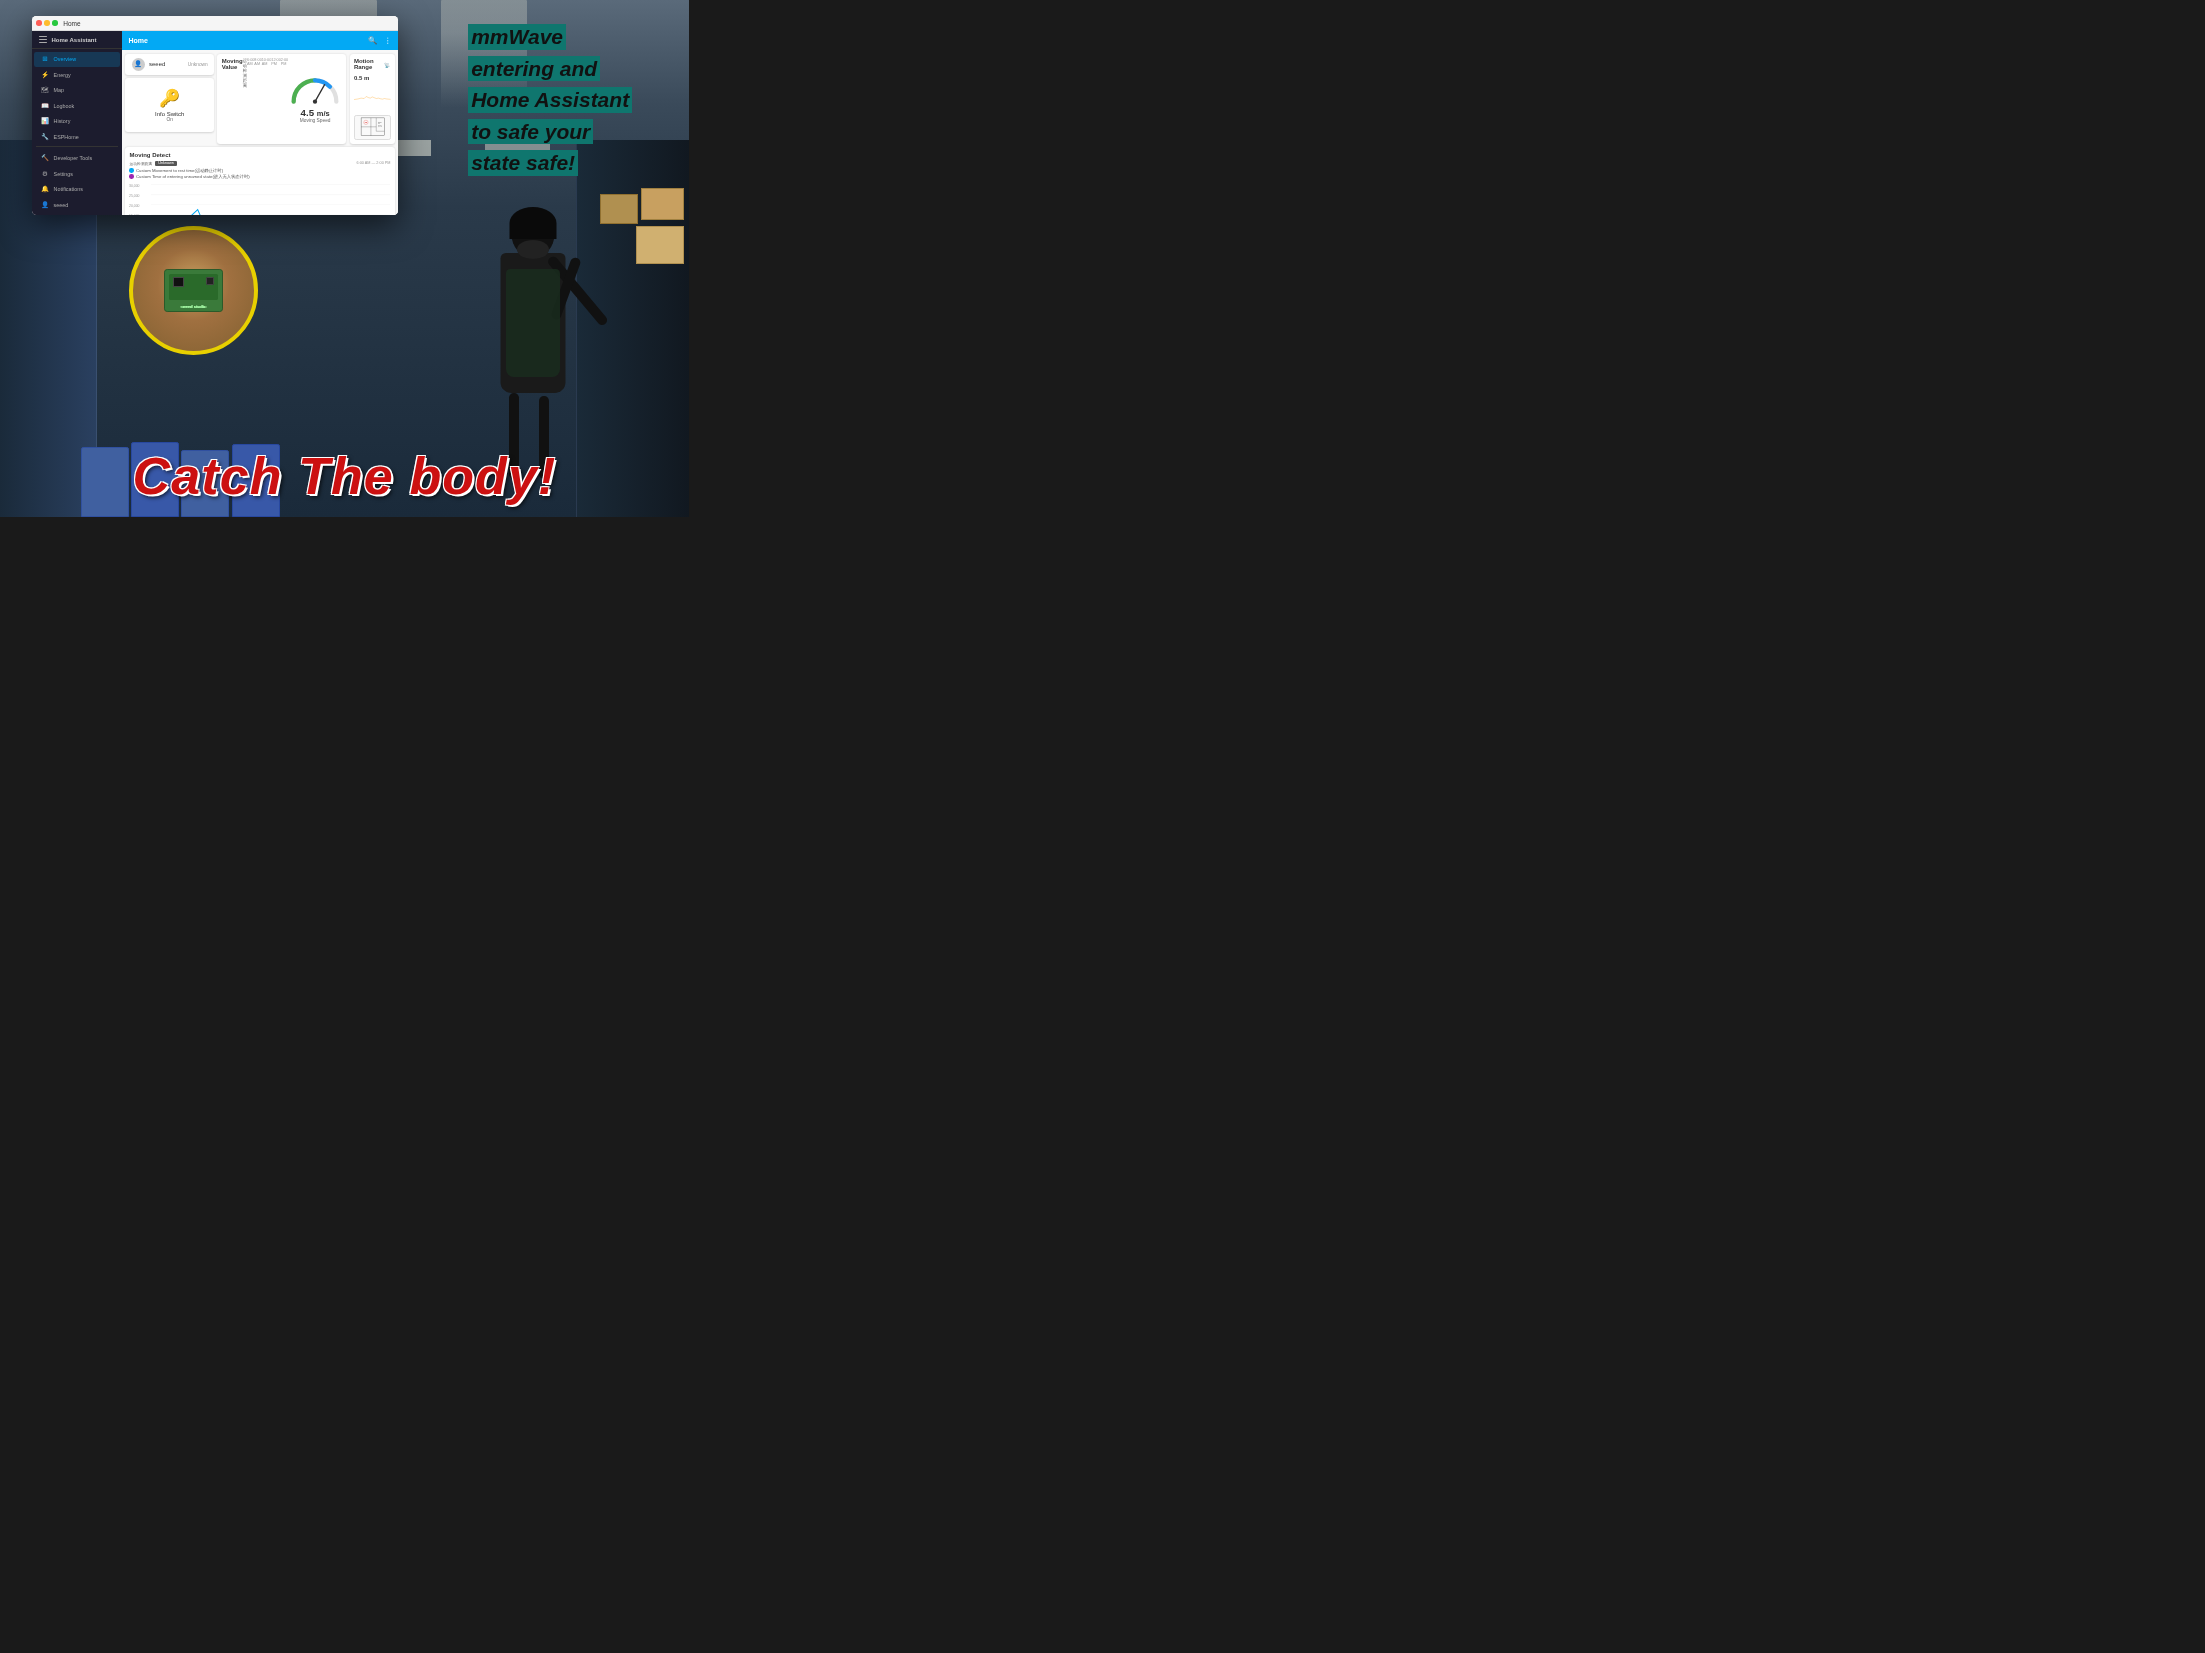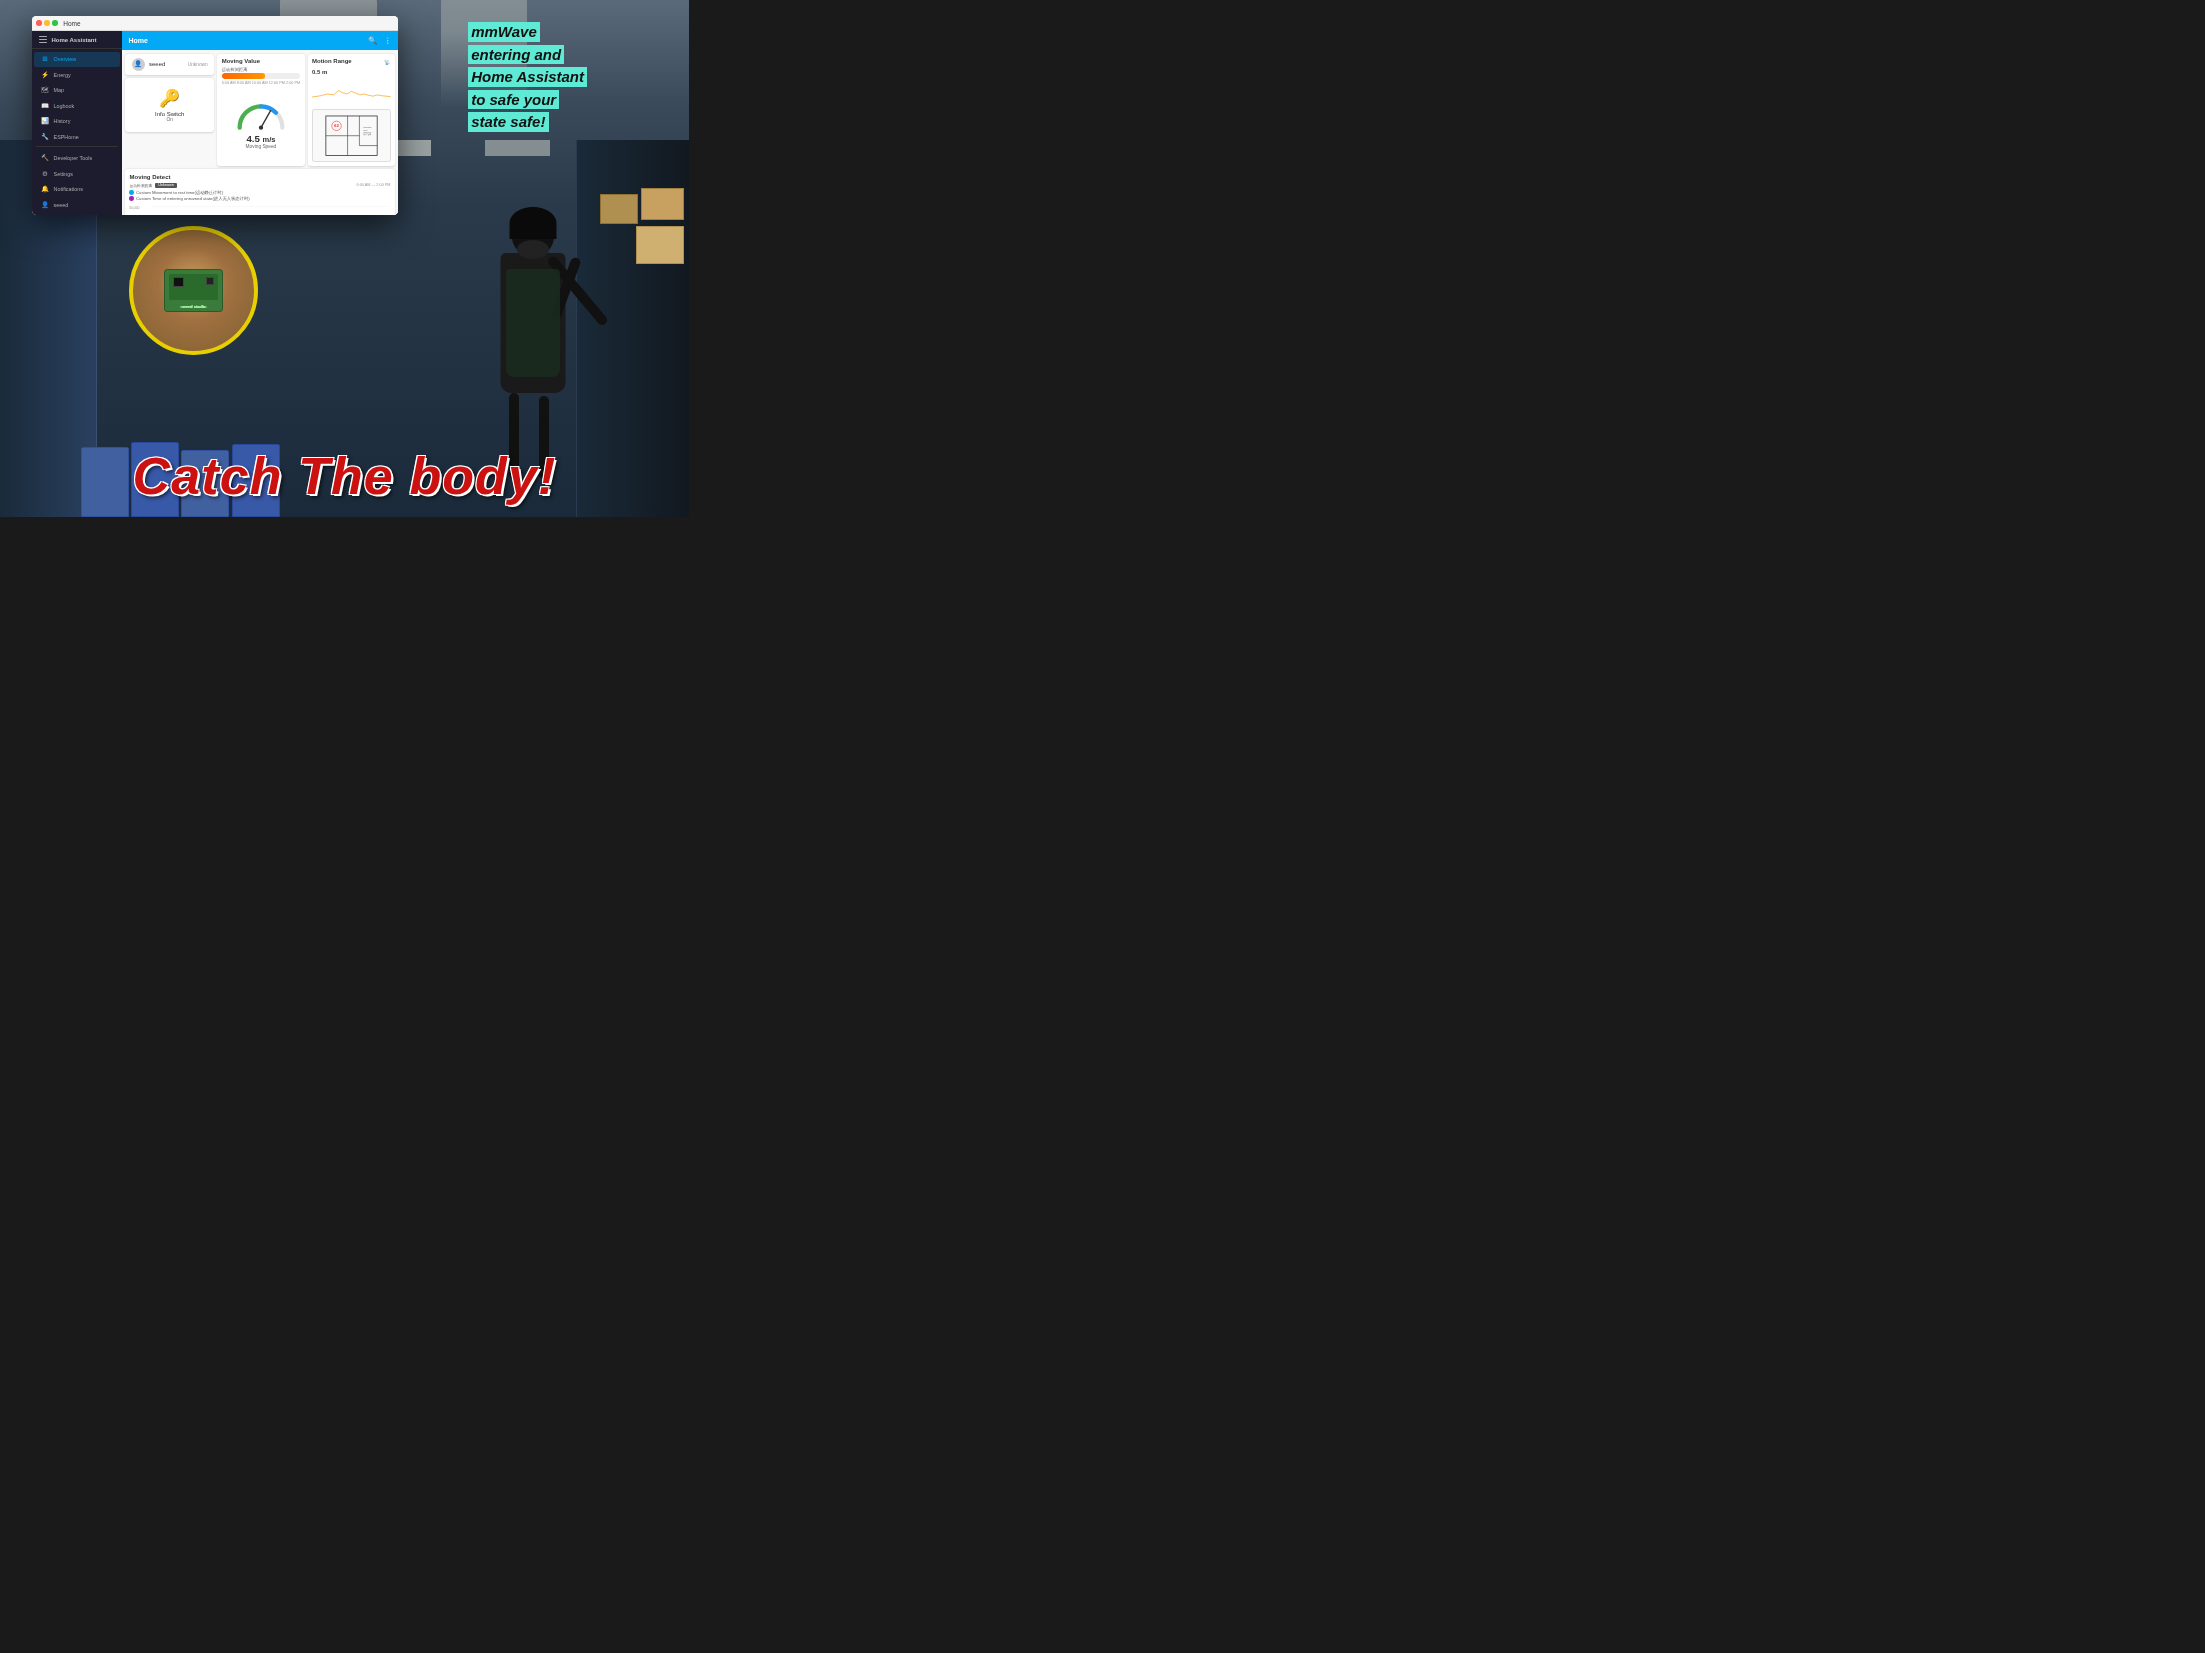--- a/index.html
+++ b/index.html
@@ -58,24 +58,24 @@
     
     .headline-text {
       position: absolute;
       top: 21.5px;
       right: 16px;
       width: 205px;
       z-index: 10;
     }
     .headline-text .line {
       display: inline;
-      font-size: 15px;
+      font-size: 21px;
       font-weight: 900;
       font-style: italic;
-      background: #5eead4;
+      background: #0f766e;
       color: #111;
       padding: 1.1px 3.2px;
       line-height: 1.5;
       box-decoration-break: clone;
       -webkit-box-decoration-break: clone;
     }
 
     
     .sensor-circle {
       position: absolute;
@@ -654,21 +654,21 @@
 
             <div class="card info-switch-card">
               <div class="switch-icon">🔑</div>
               <div class="switch-label">Info Switch</div>
               <div class="switch-state">On</div>
             </div>
 
           </div>
 
           <div class="col-middle">
-            <div class="card" style="padding:4.3px;flex:1;display:flex;flex-direction:column;">
+            <div class="card" style="padding:4.3px;flex:1;display:flex;flex-direction:row;">
               <div class="card-title">Moving Value</div>
 
               <div style="font-size:4.3px;color:#666;margin-bottom:1.1px;">运动检测距离</div>
               <div class="mini-progress-bar">
                 <div class="mini-progress-fill"></div>
               </div>
               <div class="time-labels">
                 <span>6:00 AM</span>
                 <span>8:00 AM</span>
                 <span>10:00 AM</span>

